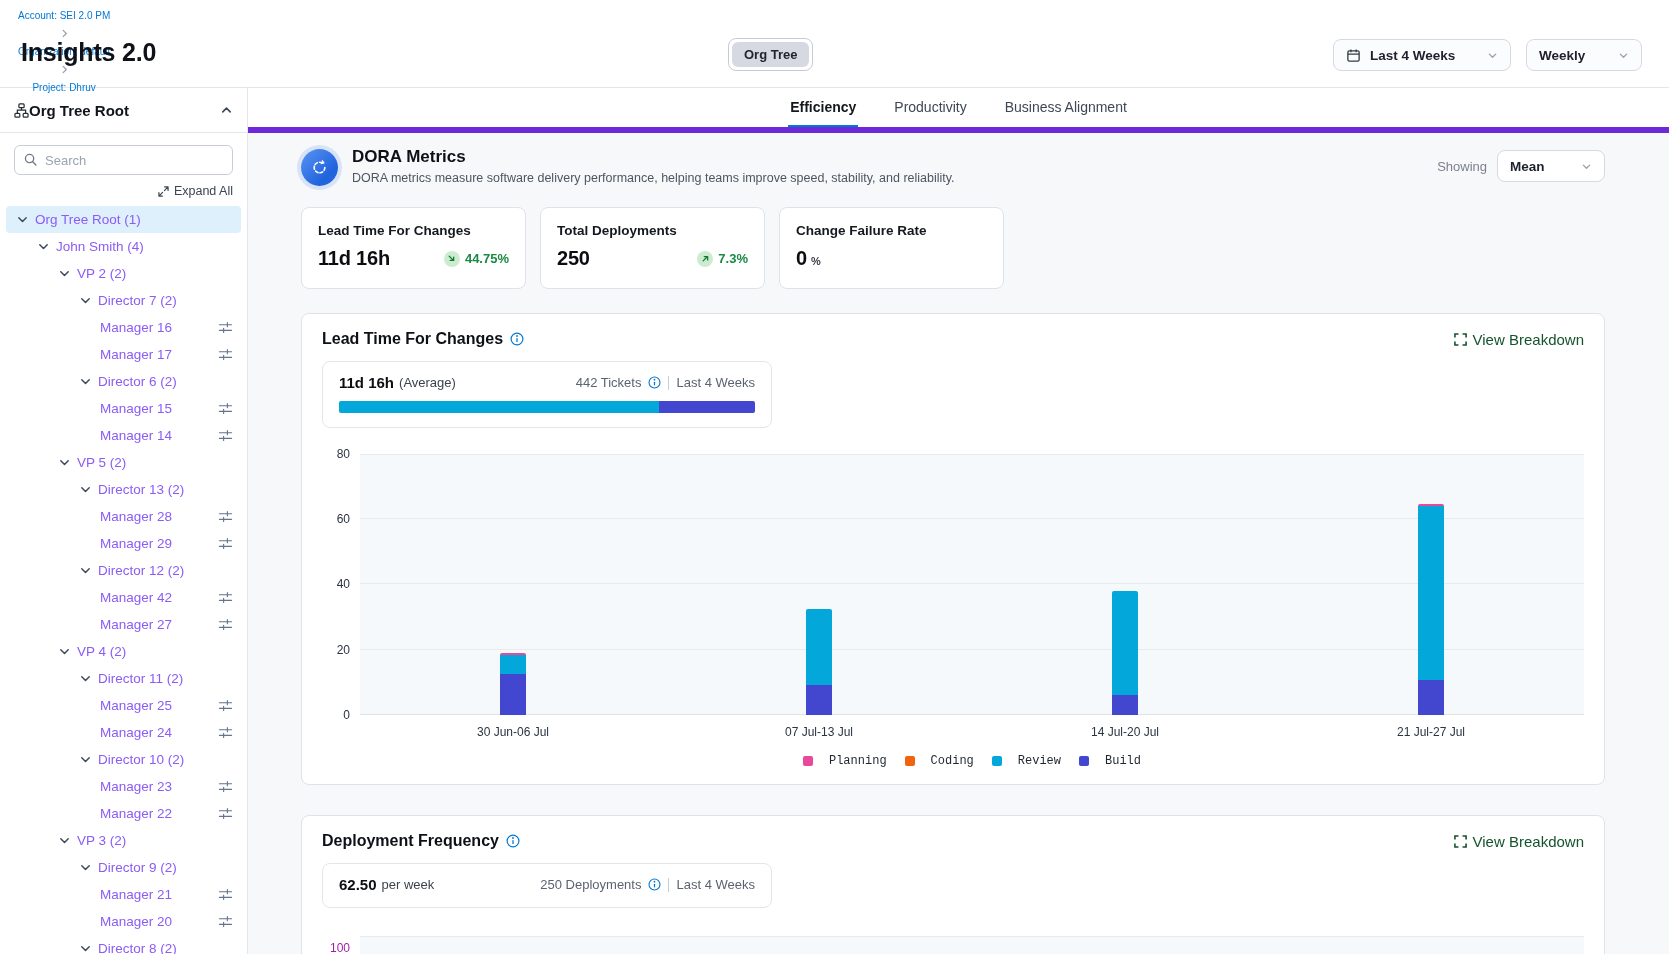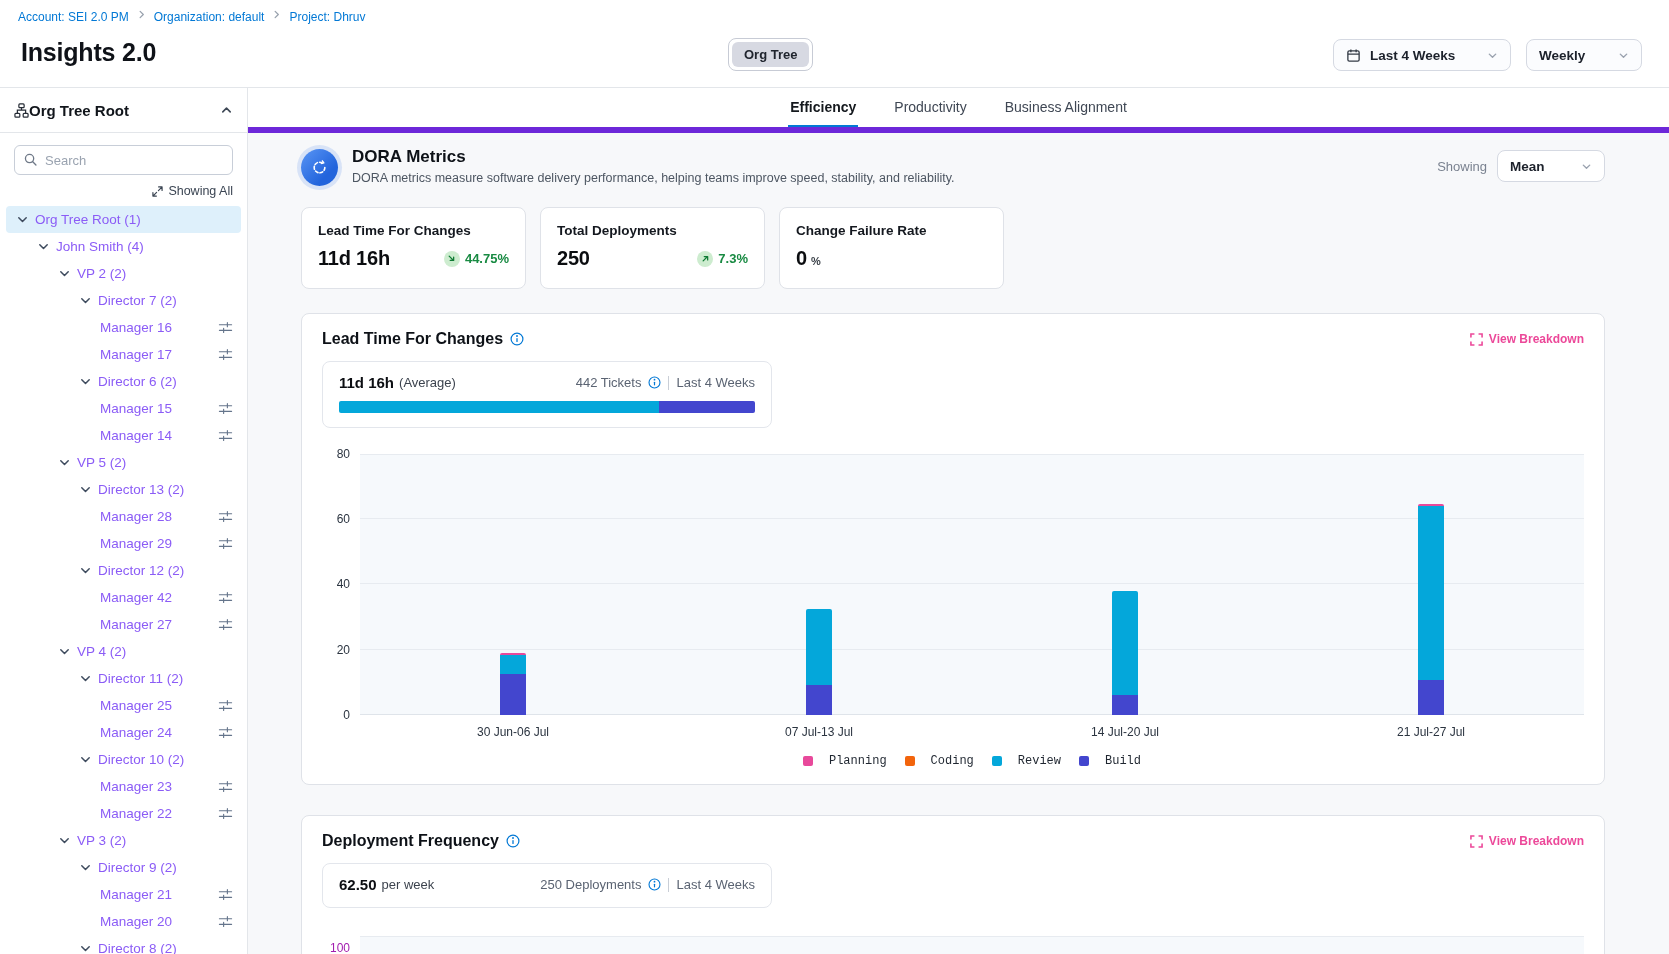--- a/index.html
+++ b/index.html
@@ -6,21 +6,21 @@
   html, body { width: 1669px; height: 954px; overflow: hidden; }
   body {
     font-family: "Liberation Sans", "DejaVu Sans", sans-serif;
     background: #fff; color: #1b2028; font-size: 13px;
     -webkit-font-smoothing: antialiased;
   }
   .app { width: 1669px; height: 954px; display: flex; flex-direction: column; }
 
   
   .topbar { height: 88px; position: relative; background: #fff; border-bottom: 1px solid #e3e6ea; flex: 0 0 auto; }
-  .breadcrumb { position: absolute; left: 18px; top: 10px; display: flex; align-items: flex-start; gap: 8px; font-size: 12px; }
+  .breadcrumb { position: absolute; left: 18px; top: 10px; display: flex; align-items: center; gap: 8px; font-size: 10px; flex-direction: column; }
   .breadcrumb a { color: #0278d5; text-decoration: none; cursor: pointer; }
   .crumb-sep { display: inline-flex; color: #98a1ad; }
   .page-title { position: absolute; left: 21px; top: 38px; font-size: 25px; font-weight: 700; color: #0f1218; letter-spacing: -0.2px; }
   .org-tree-toggle { position: absolute; left: 728px; top: 38px; background: #fff; border: 1px solid #c7cbd5; border-radius: 8px; padding: 3px; cursor: pointer; }
   .org-tree-segment { display: inline-block; background: #d7d9e2; border-radius: 6px; padding: 5px 12px; font-size: 13px; font-weight: 600; color: #20252e; }
   .top-controls { position: absolute; right: 27px; top: 39px; display: flex; gap: 15px; }
   .select { height: 32px; display: flex; align-items: center; gap: 9px; padding: 0 12px; background: #fbfcfe; border: 1px solid #d5d9e2; border-radius: 8px; cursor: pointer; font-size: 13.5px; font-weight: 600; color: #1c212b; }
   .select .chev { color: #9aa2af; display: inline-flex; margin-left: 4px; }
   .select-daterange { min-width: 178px; }
   .select-granularity { min-width: 116px; }
@@ -77,21 +77,21 @@
   .delta-circ { width: 16px; height: 16px; border-radius: 50%; background: #cdeccf; display: flex; align-items: center; justify-content: center; color: #0e7a33; }
   .delta-text { font-size: 13px; font-weight: 700; color: #188a42; }
 
   
   .panel { background: #fff; border: 1px solid #dfe2e8; border-radius: 8px; padding: 16px 20px; }
   .panel-lead { margin-top: 24px; }
   .panel-deploy { margin-top: 30px; height: 320px; }
   .panel-head { display: flex; align-items: center; }
   .panel-title { font-size: 16px; font-weight: 800; color: #0d1117; }
   .info-ic { display: inline-flex; margin-left: 7px; cursor: pointer; }
-  .view-breakdown { margin-left: auto; display: flex; align-items: center; gap: 6px; color: #ec4899; font-size: 12px; font-weight: 700; cursor: pointer; }
+  .view-breakdown { margin-left: auto; display: flex; align-items: center; gap: 6px; color: #14532d; font-size: 15px; font-weight: 400; cursor: pointer; }
 
   .summary-box { width: 450px; border: 1px solid #e3e6ec; border-radius: 8px; margin-top: 13px; padding: 12px 16px 14px; }
   .summary-top { display: flex; align-items: center; }
   .summary-value { font-size: 15px; font-weight: 800; color: #0c0e12; }
   .summary-qual { font-size: 13px; color: #3c434e; margin-left: 5px; }
   .summary-right { margin-left: auto; display: flex; align-items: center; gap: 7px; font-size: 13px; color: #5a6372; }
   .vdiv { width: 1px; height: 14px; background: #c9ced6; }
   .summary-bar { height: 12px; border-radius: 2px; overflow: hidden; display: flex; margin-top: 10px; }
   .summary-bar .seg { height: 100%; }
 
@@ -205,21 +205,21 @@
           <input type="text" placeholder="Search" style="">
         </div>
       </div>
 
       <div class="expand-all">
         <span>
           <svg width="11" height="11" viewBox="0 0 12 12">
               <path d="M7.2 1H11v3.8M11 1 7 5M4.8 11H1V7.2M1 11l4-4" fill="none" stroke="currentColor" stroke-width="1.3" stroke-linecap="round" stroke-linejoin="round"></path>
             </svg>
         </span>
-        <span>Showing All</span>
+        <span>Expand All</span>
       </div>
 
       <div class="tree" id="tree">
           <div class="tree-row selected" style="padding-left: 10px;">
             <span class="tchev">
               <svg width="13" height="13" viewBox="0 0 14 14">
                 <path d="M3 5.2 7 9.2l4-4" fill="none" stroke="#3e4b5e" stroke-width="1.6" stroke-linecap="round" stroke-linejoin="round"></path>
               </svg>
             </span>
             <span class="tlabel">Org Tree Root (1)</span>

